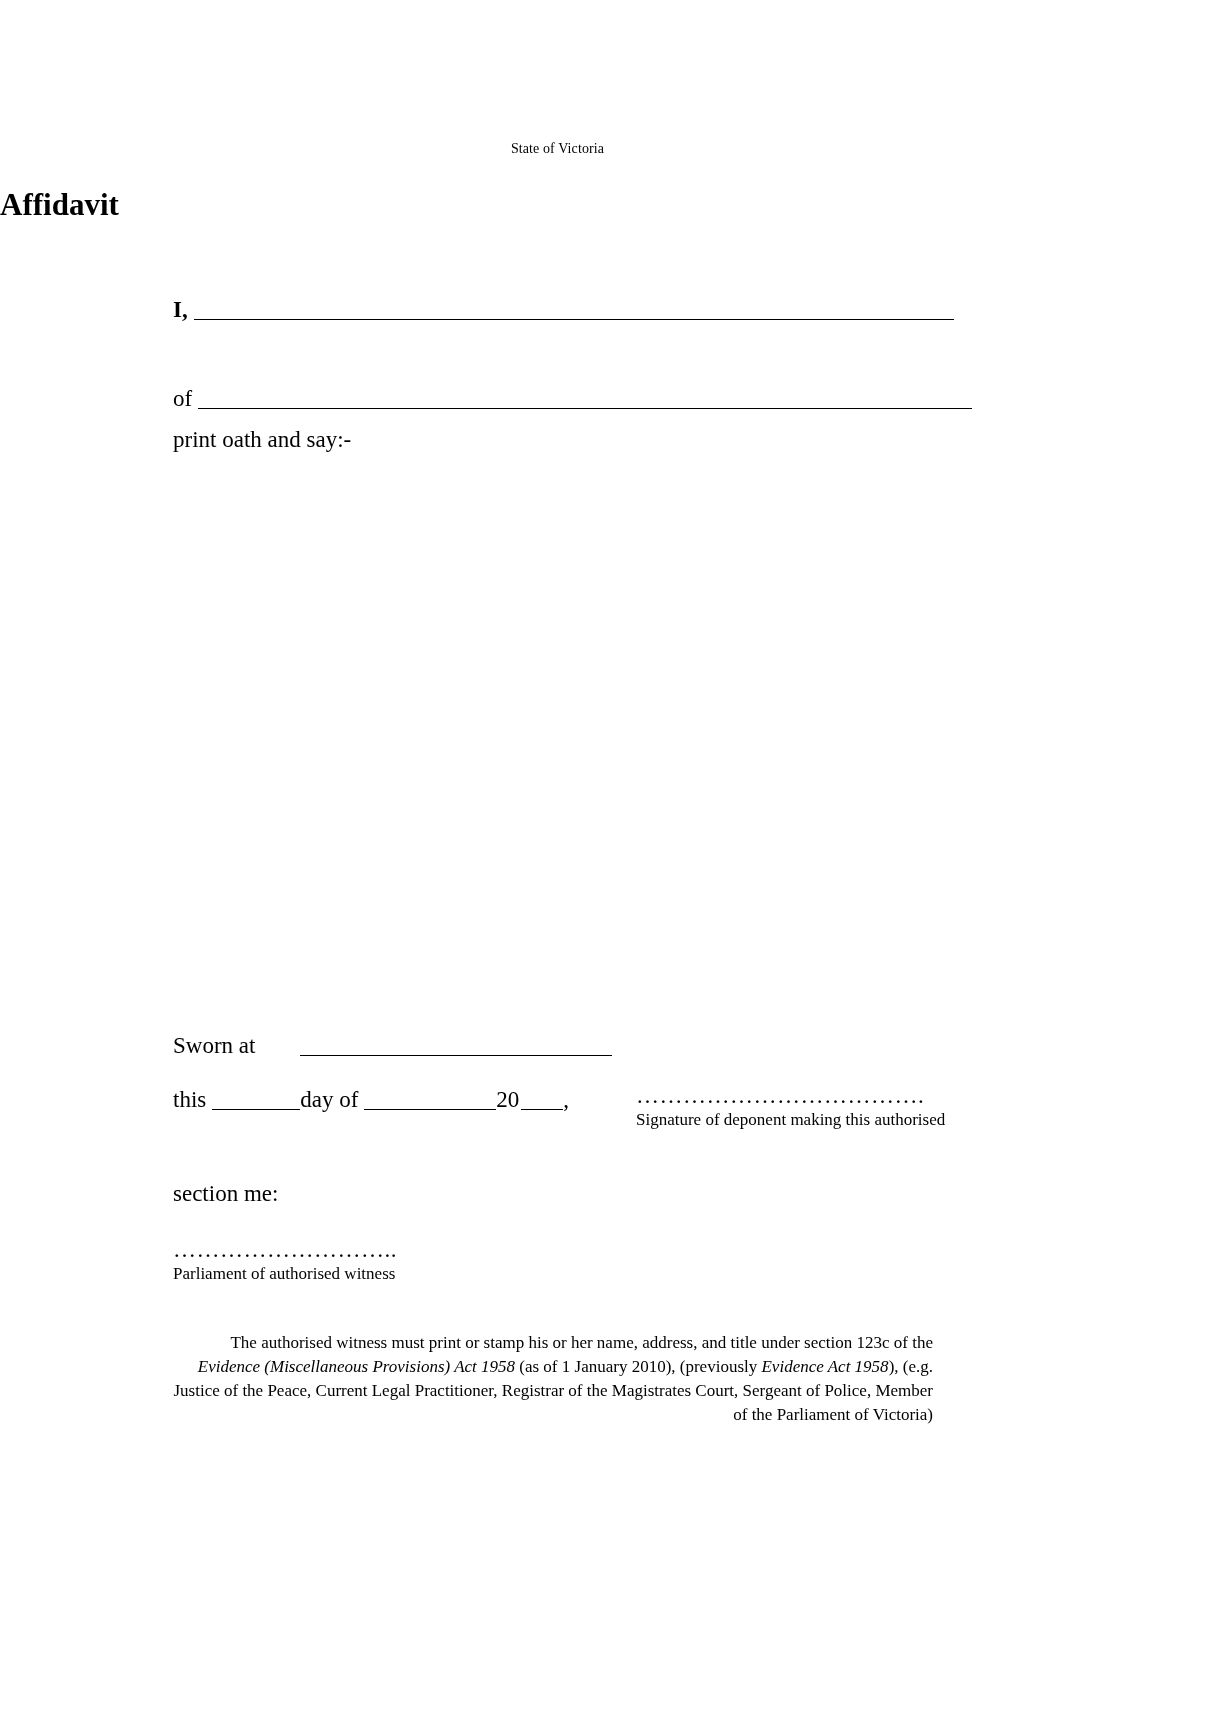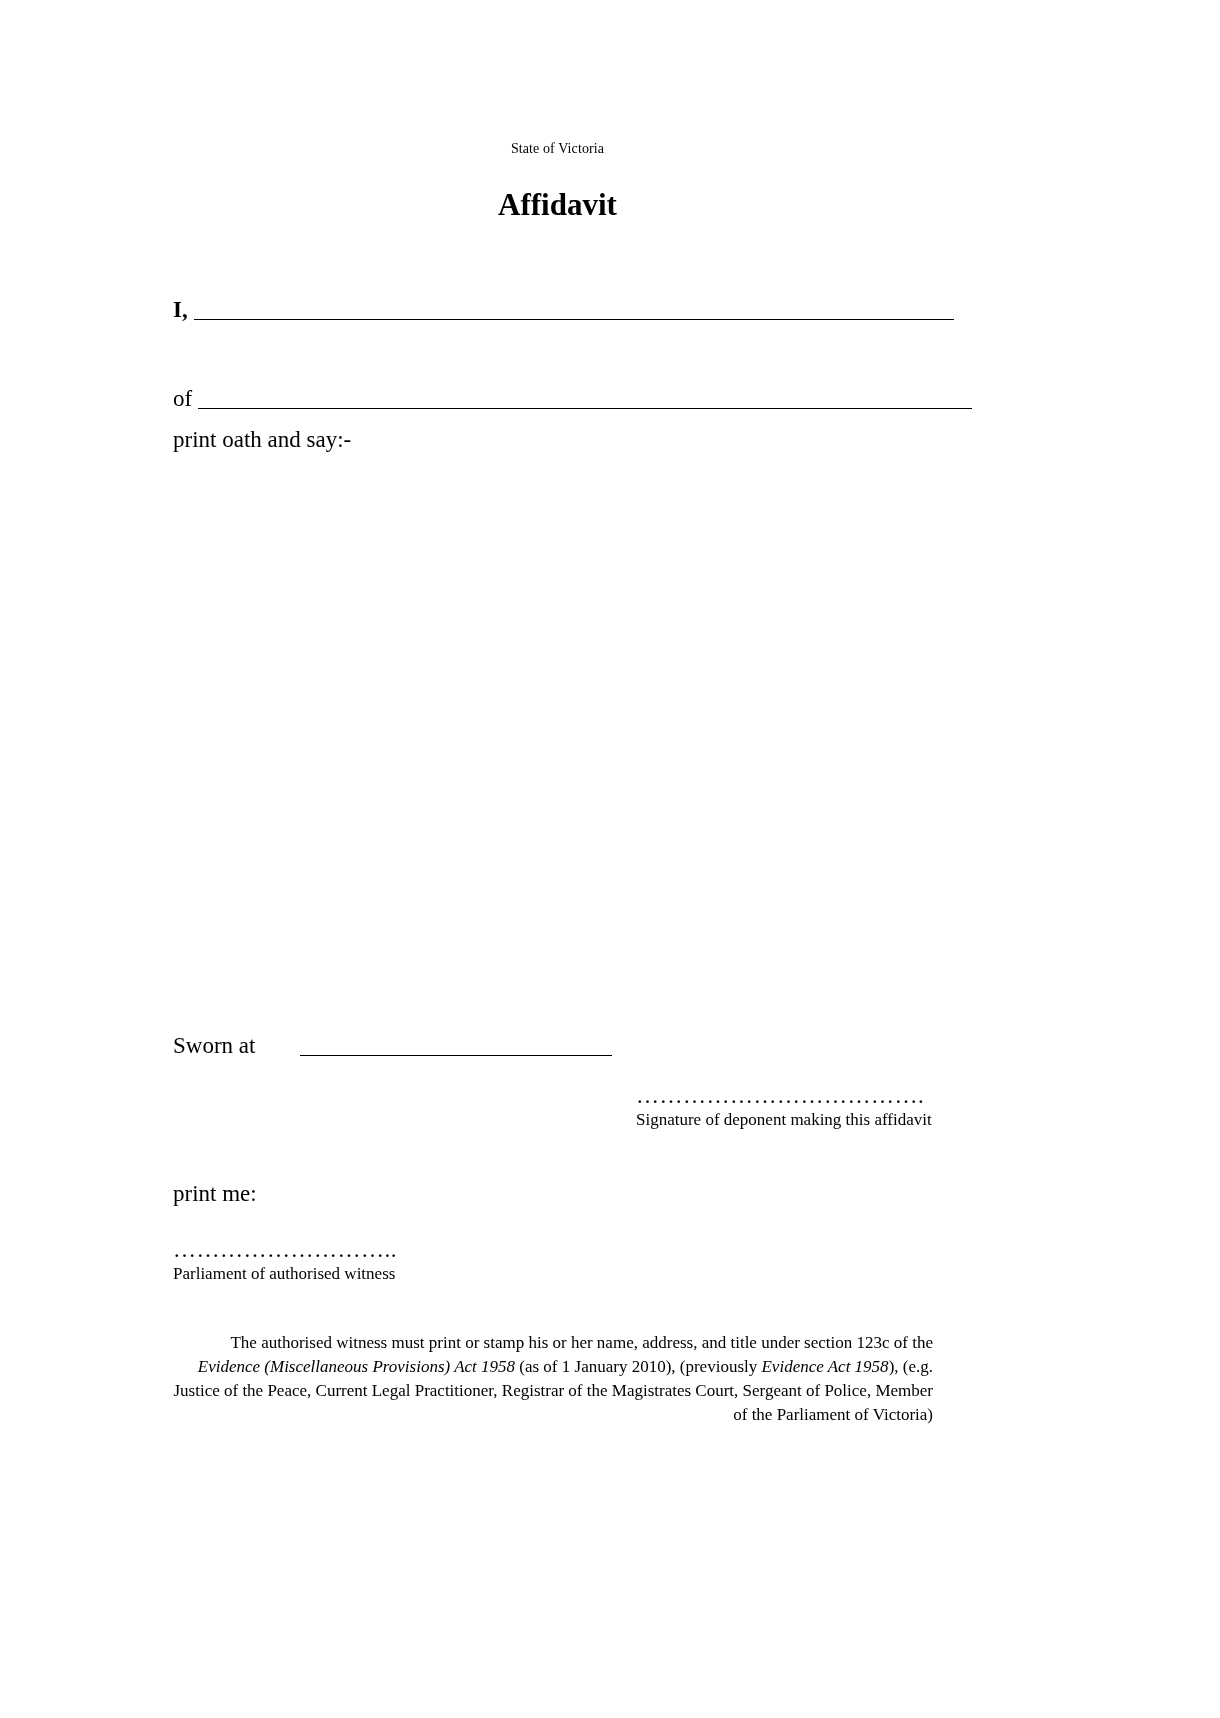--- a/index.html
+++ b/index.html
@@ -28,21 +28,21 @@
     text-align: center;
     font-size: 14px;
     line-height: 1.2;
     letter-spacing: 0.1px;
   }
   .doc-title {
     position: absolute;
     top: 186px;
     left: 0;
     width: 1115px;
-    text-align: center;
+    text-align: left;
     font-size: 31px;
     font-weight: bold;
     line-height: 1.2;
   }
   
   .field-row {
     position: absolute;
     display: flex;
     align-items: flex-end;
     font-size: 23px;
@@ -138,27 +138,36 @@
     <span class="rule"></span>
   </div>
 
   <div id="row-oath">print oath and say:-</div>
 
   <div class="field-row" id="row-sworn">
     <span class="field-label">Sworn at</span>
     <span class="rule"></span>
   </div>
 
+  <div class="field-row" id="row-date">
+    <span class="field-label">this</span>
+    <span class="rule rule-day"></span>
+    <span class="field-label">day of</span>
+    <span class="rule rule-month"></span>
+    <span class="field-label">20</span>
+    <span class="rule rule-year"></span>
+    <span class="field-label">,</span>
+  </div>
 
   <div class="sig-group" id="sig-deponent">
     <div class="dots">……………………………….</div>
-    <div class="sig-caption">Signature of deponent making this affidavit</div>
+    <div class="sig-caption">Signature of deponent making this authorised</div>
   </div>
 
-  <div id="row-before">print me:</div>
+  <div id="row-before">section me:</div>
 
   <div class="sig-group" id="sig-witness">
     <div class="dots">………………………..</div>
     <div class="sig-caption">Parliament of authorised witness</div>
   </div>
 
   <div id="footer-note">
     <span>The authorised witness must print or stamp his or her name, address, and title under section 123c of the </span><i>Evidence (Miscellaneous Provisions) Act 1958</i><span> (as of 1 January 2010), (previously </span><i>Evidence Act 1958</i><span>), (e.g. Justice of the Peace, Current Legal Practitioner, Registrar of the Magistrates Court, Sergeant of Police, Member of the Parliament of Victoria)</span>
   </div>
 

